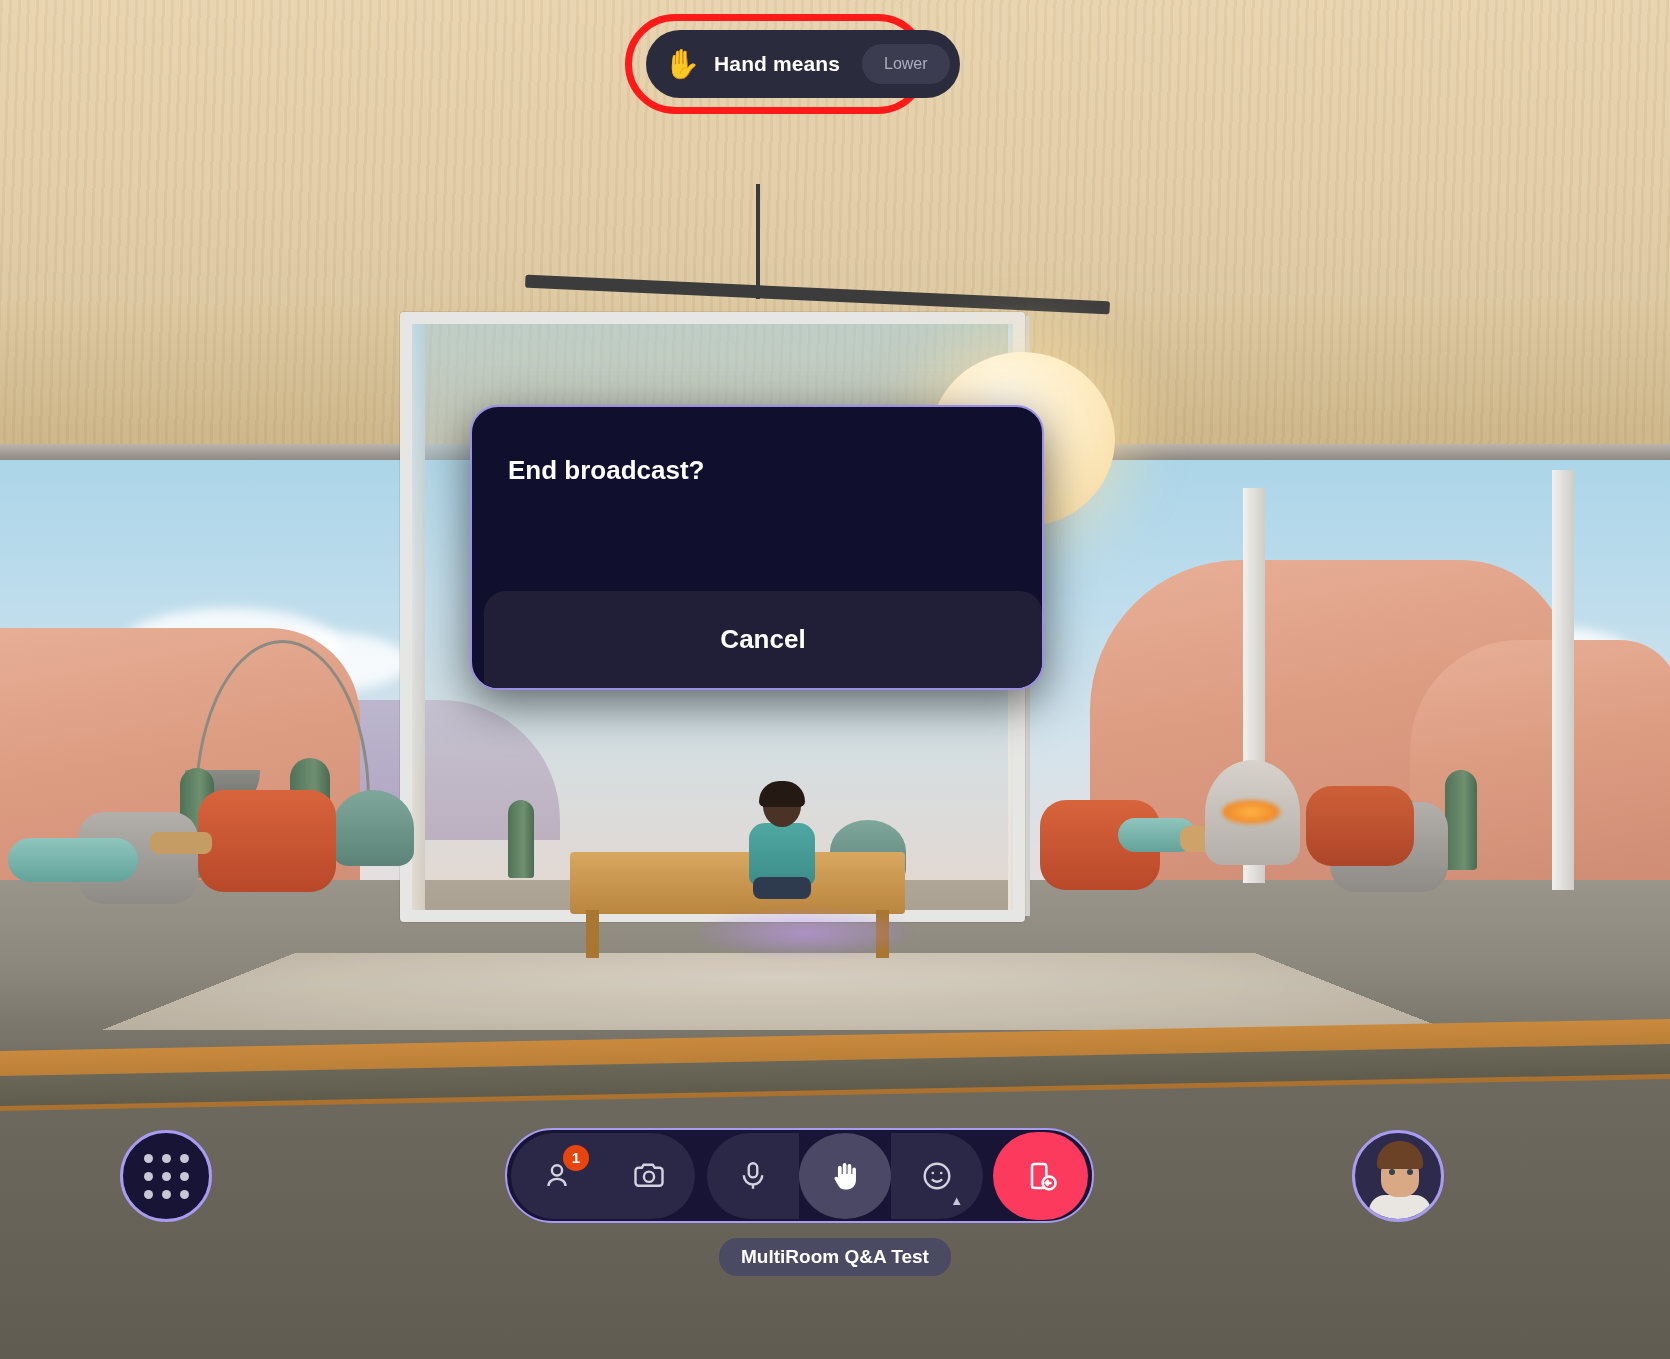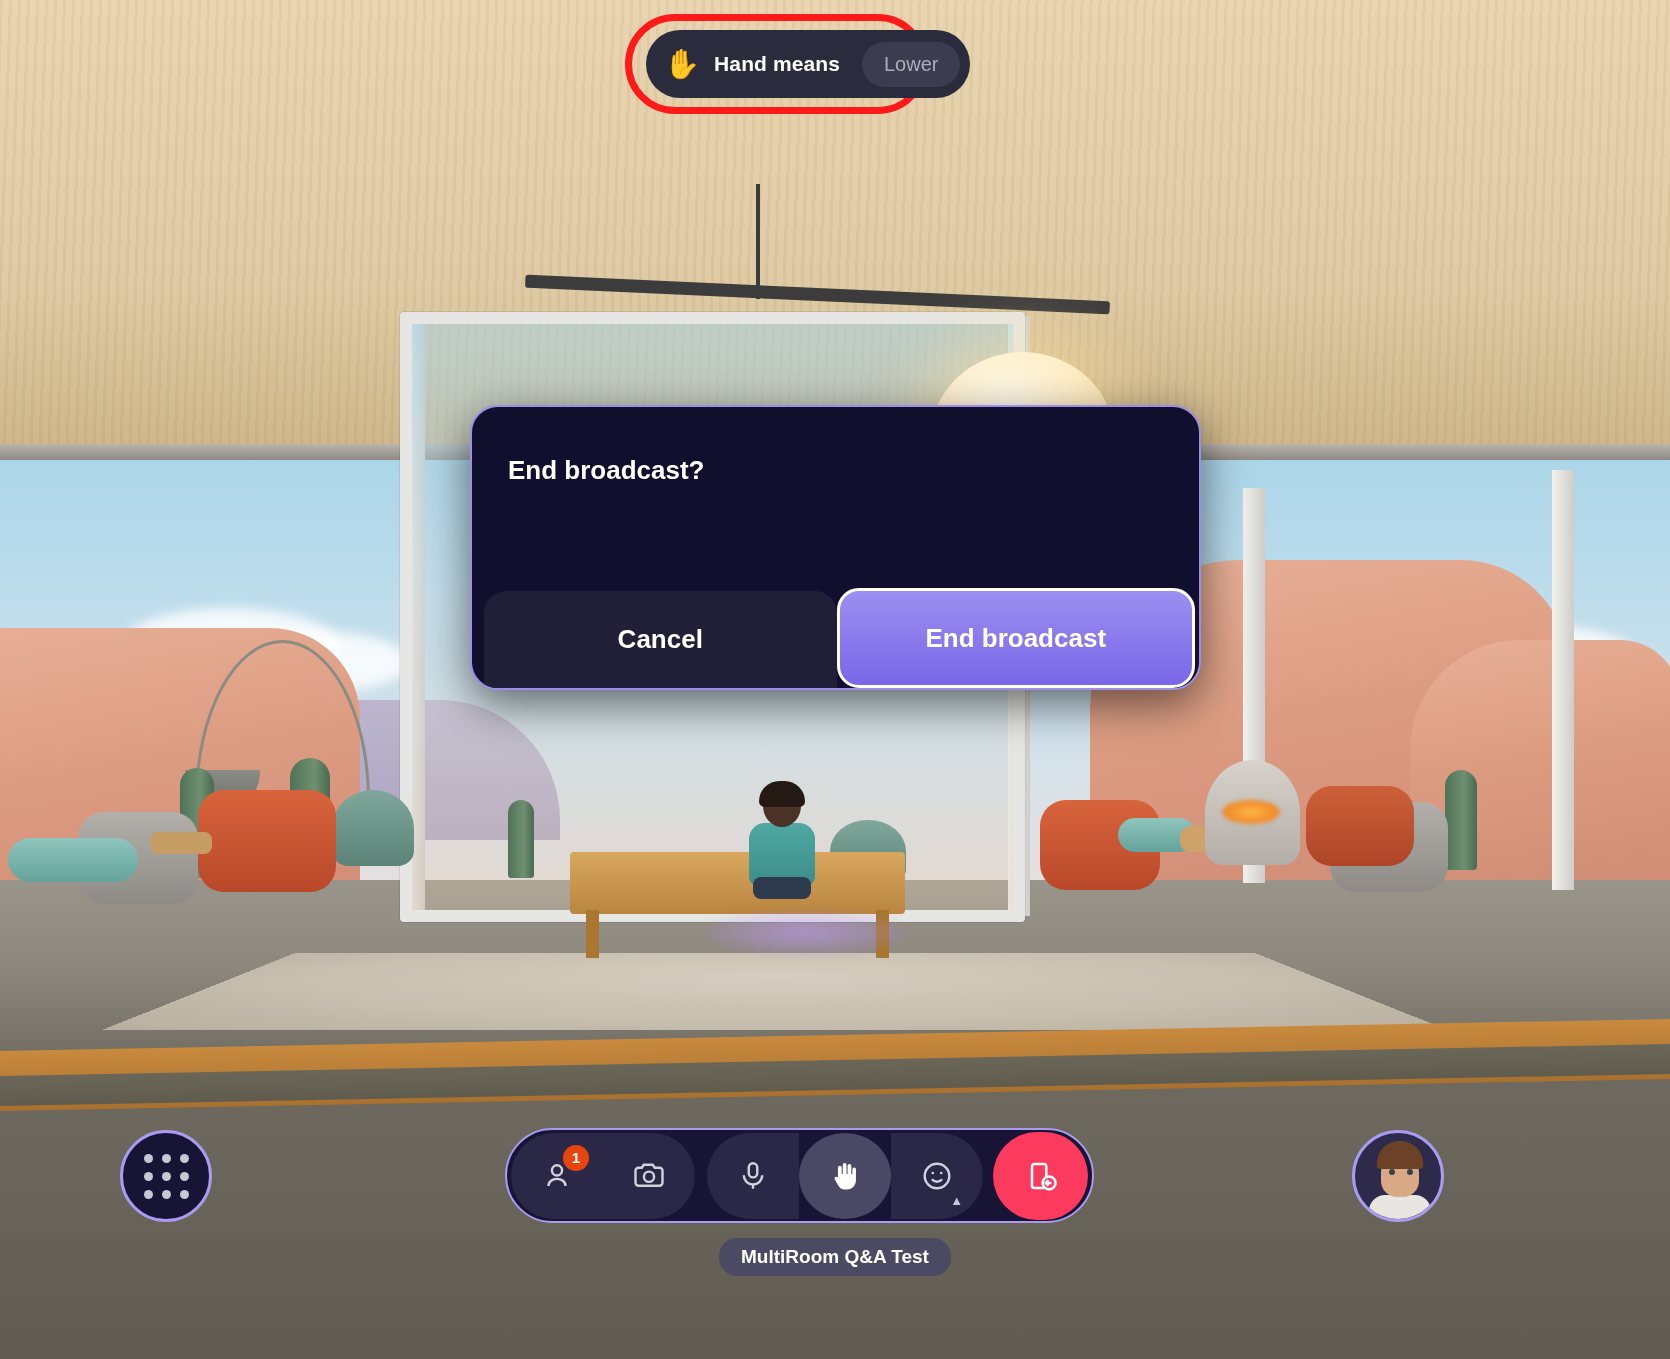--- a/index.html
+++ b/index.html
@@ -131,28 +131,28 @@
   }
   .hand-banner {
     position:absolute; left:646px; top:30px; height:68px; z-index:41;
     display:flex; align-items:center; gap:0;
     background:#2a2b3c; border-radius:34px; padding:0 10px 0 18px;
   }
   .hand-emoji { font-size:29px; line-height:1; margin-right:14px; }
   .hand-label { color:#fff; font-size:21px; font-weight:bold; letter-spacing:.1px; }
   .lower-btn {
     margin-left:22px; background:#3b3c50; color:#adaeba; border:none;
-    font-family:inherit; font-size:20px; font-weight:normal;
+    font-family:inherit; font-size:16px; font-weight:normal;
     border-radius:30px; padding:11px 22px; cursor:pointer;
   }
 
   
   .modal-wrap { position:absolute; left:470px; top:405px; z-index:30; }
   .modal {
-    width:731px; border-radius:28px;
+    width:574px; border-radius:28px;
     background:#110f2e;
     border:2.5px solid #9b8fe6;
     box-shadow:0 14px 46px rgba(0,0,0,.55);
     overflow:hidden;
   }
   .modal-body { padding:48px 36px 0 36px; }
   .modal-title { color:#ffffff; font-size:26px; font-weight:bold; margin-bottom:30px; }
   .modal-text { color:#ffffff; font-size:25px; line-height:1.28; font-weight:bold; }
   .modal-actions { display:flex; gap:0; padding:22px 0 0 0; height:172px; align-items:flex-end; }
   .btn {
@@ -306,21 +306,20 @@
   <button class="lower-btn">Lower</button>
 </div>
 
 <div class="modal-wrap">
   <div class="modal">
     <div class="modal-body">
       <div class="modal-title">End broadcast?</div>
     </div>
     <div class="modal-actions">
       <button class="btn btn-cancel">Cancel</button>
-      <button class="btn btn-primary">End broadcast</button>
     </div>
   </div>
 </div>
 
 <div class="apps-btn">
   <span class="dotgrid">
     <i></i>
       <i></i>
       <i></i>
       <i></i>

